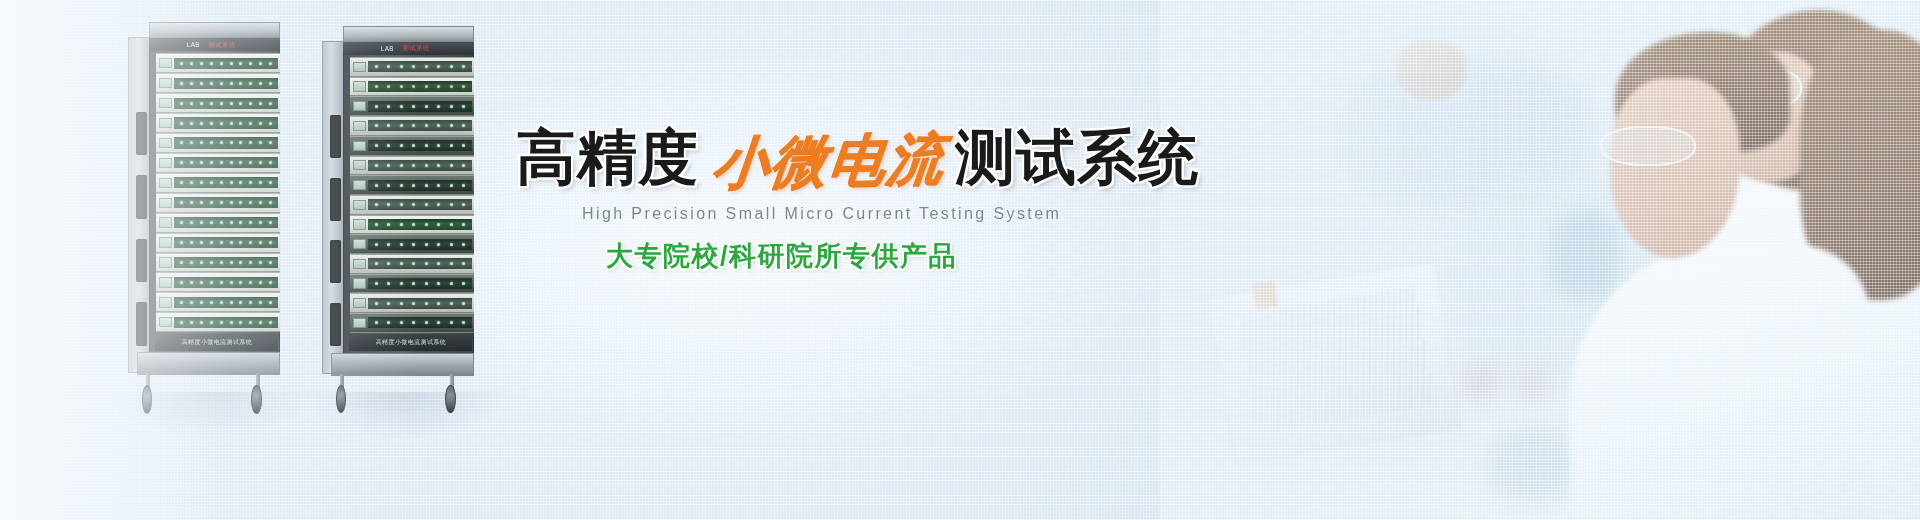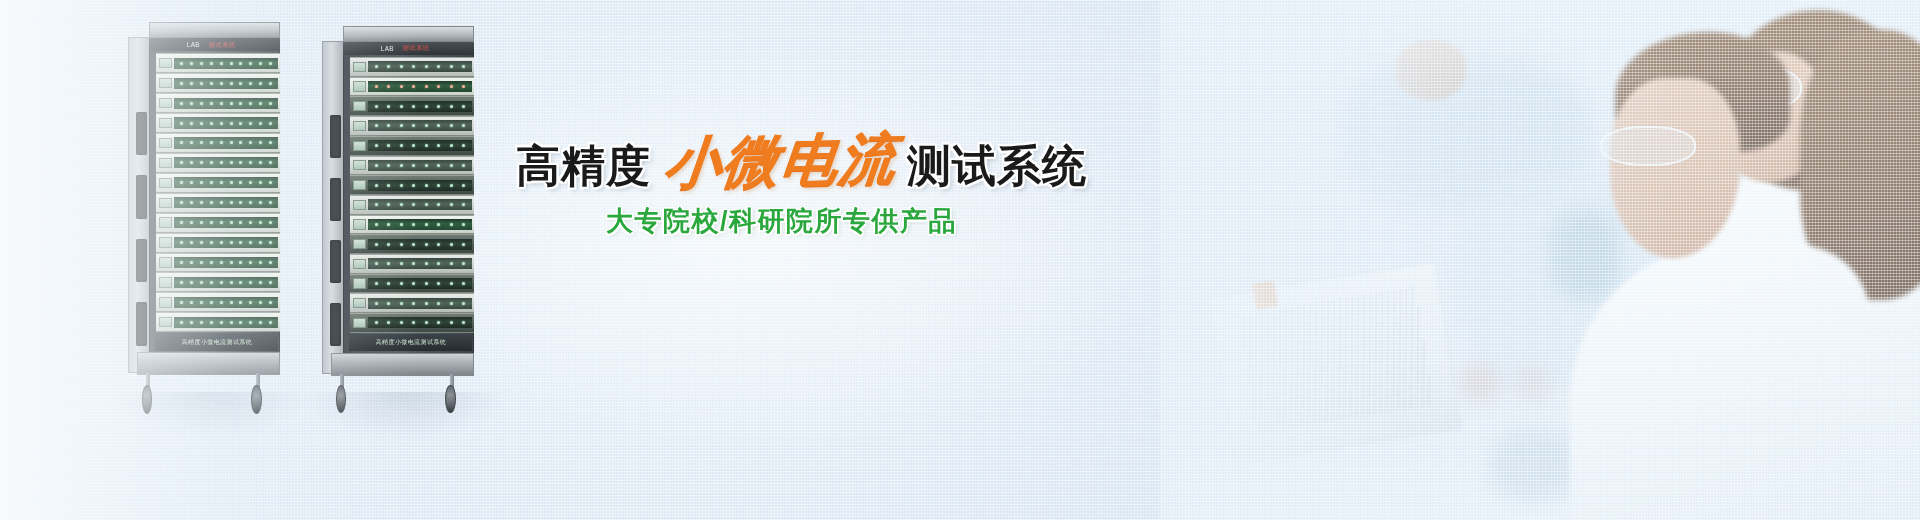--- a/index.html
+++ b/index.html
@@ -236,21 +236,21 @@
     left:516px; top:126px;
     width:620px;
     z-index:40;
   }
   .headline {
     display:flex; align-items:flex-end;
     white-space:nowrap;
     height:62px;
   }
   .hl-black {
-    font-size:44px;
+    font-size:60px;
     font-weight:bold;
     color:#1a1a1a;
     letter-spacing:1px;
     line-height:1;
     -webkit-text-stroke:0;
     text-shadow:
       2px 0 0 #fff, -2px 0 0 #fff, 0 2px 0 #fff, 0 -2px 0 #fff,
       2px 2px 0 #fff, -2px 2px 0 #fff, 2px -2px 0 #fff, -2px -2px 0 #fff,
       3px 3px 5px rgba(110,130,150,.45);
   }
@@ -782,16 +782,17 @@
   </div>
 
   <div class="vignette-left"></div>
 
   <div class="copy">
     <div class="headline">
       <span class="hl-black">高精度</span>
       <span class="hl-orange">小微电流</span>
       <span class="hl-black">测试系统</span>
     </div>
+    <div class="subline">High Precision Small Micro Current Testing System</div>
     <div class="tagline">大专院校/科研院所专供产品</div>
   </div>
 
 </div>
 
 </body></html>

